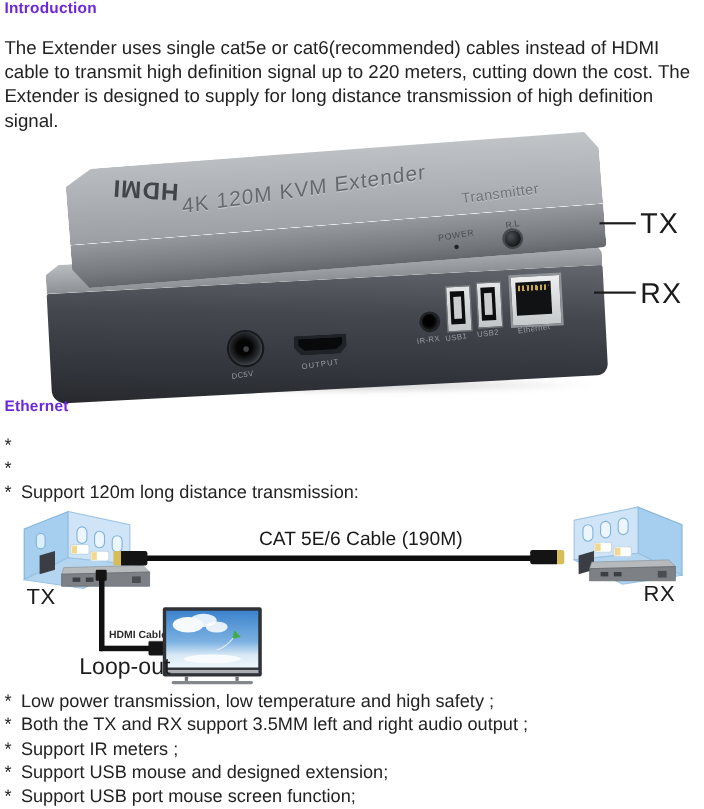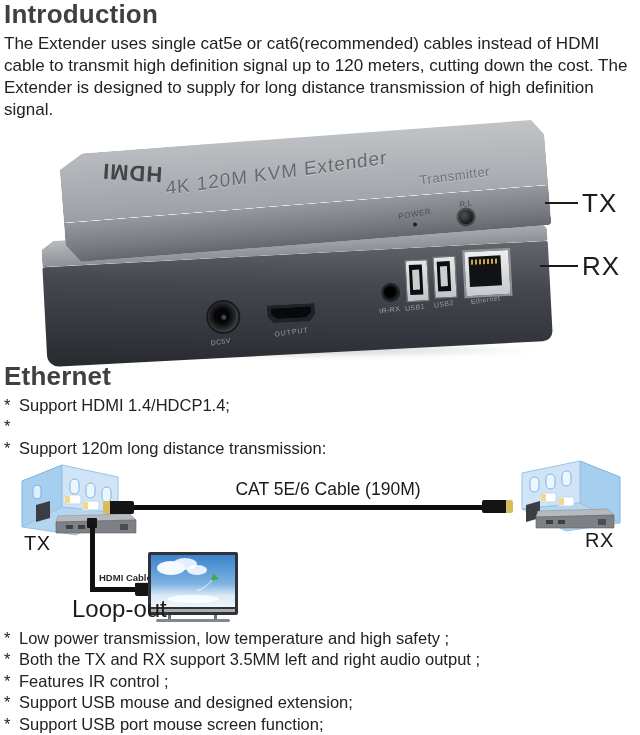--- a/index.html
+++ b/index.html
@@ -3,21 +3,21 @@
 <meta charset="utf-8">
 <style>
   html,body { margin:0; padding:0; }
   body {
     width:640px; height:735px; background:#ffffff; position:relative;
     font-family:"Liberation Sans", sans-serif; color:#1d1d1d; overflow:hidden;
   }
   .abs { position:absolute; }
 
   
-  .h1 { font-size:26px; font-weight:bold; color:#404040; letter-spacing:0.2px; }
+  .h1 { font-size:14px; font-weight:bold; color:#6d28d9; letter-spacing:0.2px; }
   .para { font-size:17px; line-height:22px; color:#222; }
 
   .bullet { display:flex; height:21.4px; font-size:16.5px; color:#222; align-items:flex-start; }
   .bullet .mark { width:15px; flex:0 0 15px; font-size:16.5px; }
 
   
   #photo { left:0; top:128px; width:640px; height:233px; }
   .photo-shadow { left:72px; top:214px; width:466px; height:16px;
     background:radial-gradient(ellipse at center, rgba(70,70,75,.28), rgba(255,255,255,0) 72%);
     filter:blur(2px); }
@@ -89,35 +89,35 @@
   .plug-right { left:482px; top:45px; width:31px;
     background:linear-gradient(90deg,#141414 0 24px,#d9bc5a 24px); }
   .cat-label { left:178px; top:24px; width:300px; text-align:center; font-size:17.5px; color:#1a1a1a; }
 
   .hdmi-v { left:90px; top:70px; width:5px; height:67px; background:#101010; border-radius:2px; }
   .hdmi-h { left:90px; top:132px; width:48px; height:5px; background:#101010; }
   .hdmi-plug-top { left:87px; top:63px; width:10px; height:10px; background:#141414; border-radius:1px; }
   .hdmi-plug-right { left:135px; top:127px; width:14px; height:14px; background:#141414; border-radius:2px; }
   .hdmi-cable-label { left:97px; top:117px; font-size:9.5px; font-weight:bold; color:#2b2b2b;
     background:rgba(255,255,255,.85); padding:0 2px; }
-  .loopout-label { left:72px; top:140px; font-size:24px; color:#1c1c1c; }
+  .loopout-label { left:72px; top:140px; font-size:21px; color:#1c1c1c; }
   .diag-dev-label { font-size:20px; color:#1a1a1a; letter-spacing:.5px; }
 
   .tv { left:148px; top:97px; width:90px; height:63px; background:#2f3338; border-radius:2px; }
   .tv svg { position:absolute; left:3px; top:3px; }
   .tv-strip { left:151px; top:154px; width:84px; height:3px; background:#a9adb1; }
   .tv-neck-l { left:168px; top:160px; width:3px; height:4px; background:#6e7276; }
   .tv-neck-r { left:214px; top:160px; width:3px; height:4px; background:#6e7276; }
   .tv-stand { left:156px; top:164px; width:74px; height:3px; background:#84888c; border-radius:2px; }
 </style>
 </head>
 <body>
 
 <div class="abs h1" style="left:4px; top:-1px;">Introduction</div>
-<div class="abs para" style="left:4px; top:33px; width:634px;">The Extender uses single cat5e or cat6(recommended) cables instead of HDMI cable to transmit high definition signal up to 120 meters, cutting down the cost. The Extender is designed to supply for long distance transmission of high definition signal.</div>
+<div class="abs para" style="left:4px; top:33px; width:634px;">The Extender uses single cat5e or cat6(recommended) cables instead of HDMI cable to transmit high definition signal up to 220 meters, cutting down the cost. The Extender is designed to supply for long distance transmission of high definition signal.</div>
 
 <div id="photo" class="abs">
   <div class="abs photo-shadow"></div>
 
   <div class="abs rx-wrap">
     <div class="abs rx-top"></div>
     <div class="abs rx-front">
       <div class="abs dc-jack"></div>
       <div class="abs dc-pin"></div>
       <div class="abs port-label" style="left:164px; top:80px;">DC5V</div>
@@ -161,21 +161,20 @@
   <div class="abs callout-line" style="left:545px; top:74px; width:33px;"></div>
   <div class="abs callout-text" style="left:582px; top:60px;">TX</div>
   <div class="abs callout-line" style="left:540px; top:137px; width:38px;"></div>
   <div class="abs callout-text" style="left:582px; top:123px;">RX</div>
 </div>
 
 <div class="abs h1" style="left:4px; top:361px;">Ethernet</div>
 <div class="abs" style="left:4px; top:396px;">
   <div class="bullet">
     <span class="mark">*</span>
-    <span>Support HDMI 1.4/HDCP1.4;</span>
   </div>
   <div class="bullet">
     <span class="mark">*</span>
   </div>
   <div class="bullet">
     <span class="mark">*</span>
     <span>Support 120m long distance transmission:</span>
   </div>
 </div>
 
@@ -264,21 +263,21 @@
   <div class="bullet">
     <span class="mark">*</span>
     <span>Low power transmission, low temperature and high safety ;</span>
   </div>
   <div class="bullet">
     <span class="mark">*</span>
     <span>Both the TX and RX support 3.5MM left and right audio output ;</span>
   </div>
   <div class="bullet">
     <span class="mark">*</span>
-    <span>Features IR control ;</span>
+    <span>Support IR meters ;</span>
   </div>
   <div class="bullet">
     <span class="mark">*</span>
     <span>Support USB mouse and designed extension;</span>
   </div>
   <div class="bullet">
     <span class="mark">*</span>
     <span>Support USB port mouse screen function;</span>
   </div>
 </div>

